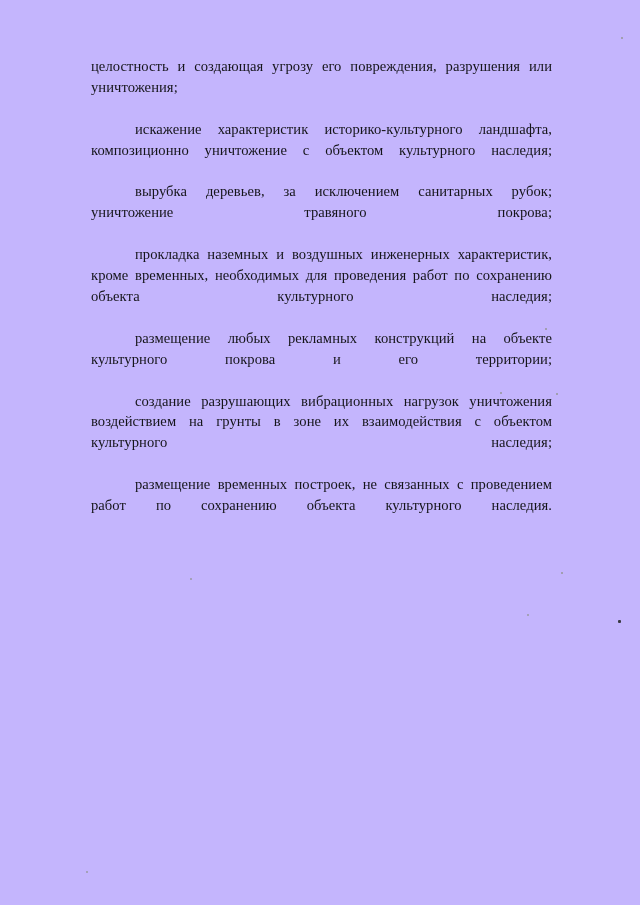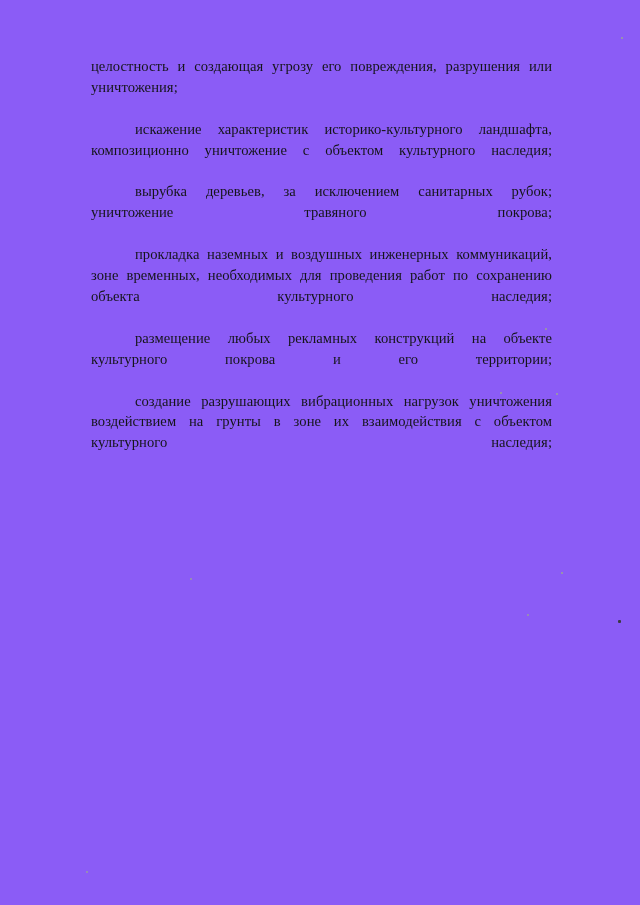--- a/index.html
+++ b/index.html
@@ -7,21 +7,21 @@
     margin: 0;
     padding: 0;
     background: #ffffff;
   }
 
   .page {
     position: relative;
     width: 640px;
     height: 905px;
     margin: 0 auto;
-    background: #8b5cf6;
+    background: #c4b5fd;
     overflow: hidden;
     
     box-shadow: inset 0 0 0 0 #fff;
   }
 
   .text-block {
     position: absolute;
     left: 91px;
     top: 56px;
     width: 461px;
@@ -72,26 +72,27 @@
 
   <div class="text-block">
 
     <p class="para continuation">целостность и создающая угрозу его повреждения, разрушения или уничтожения;</p>
 
     <p class="para">искажение характеристик историко-культурного ландшафта, композиционно уничтожение с объектом культурного наследия;</p>
 
     <p class="para">вырубка деревьев, за исключением санитарных рубок; уничтожение травяного покрова;</p>
 
 
-    <p class="para">прокладка наземных и воздушных инженерных коммуникаций, зоне временных, необходимых для проведения работ по сохранению объекта культурного наследия;</p>
+    <p class="para">прокладка наземных и воздушных инженерных характеристик, кроме временных, необходимых для проведения работ по сохранению объекта культурного наследия;</p>
 
     <p class="para">размещение любых рекламных конструкций на объекте культурного покрова и его территории;</p>
 
     <p class="para">создание разрушающих вибрационных нагрузок уничтожения воздействием на грунты в зоне их взаимодействия с объектом культурного наследия;</p>
 
+    <p class="para">размещение временных построек, не связанных с проведением работ по сохранению объекта культурного наследия.</p>
 
   </div>
 
   <div id="scan-artifacts">
       <div class="speck" style="left: 621px; top: 37px; width: 1.5px; height: 1.5px;"></div>
       <div class="speck" style="left: 190px; top: 578px; width: 2px; height: 2px;"></div>
       <div class="speck" style="left: 561px; top: 572px; width: 1.5px; height: 1.5px;"></div>
       <div class="speck" style="left: 527px; top: 614px; width: 2px; height: 2px;"></div>
       <div class="speck dark" style="left: 618px; top: 620px; width: 3px; height: 3px;"></div>
       <div class="speck" style="left: 86px; top: 871px; width: 2px; height: 2px;"></div>

